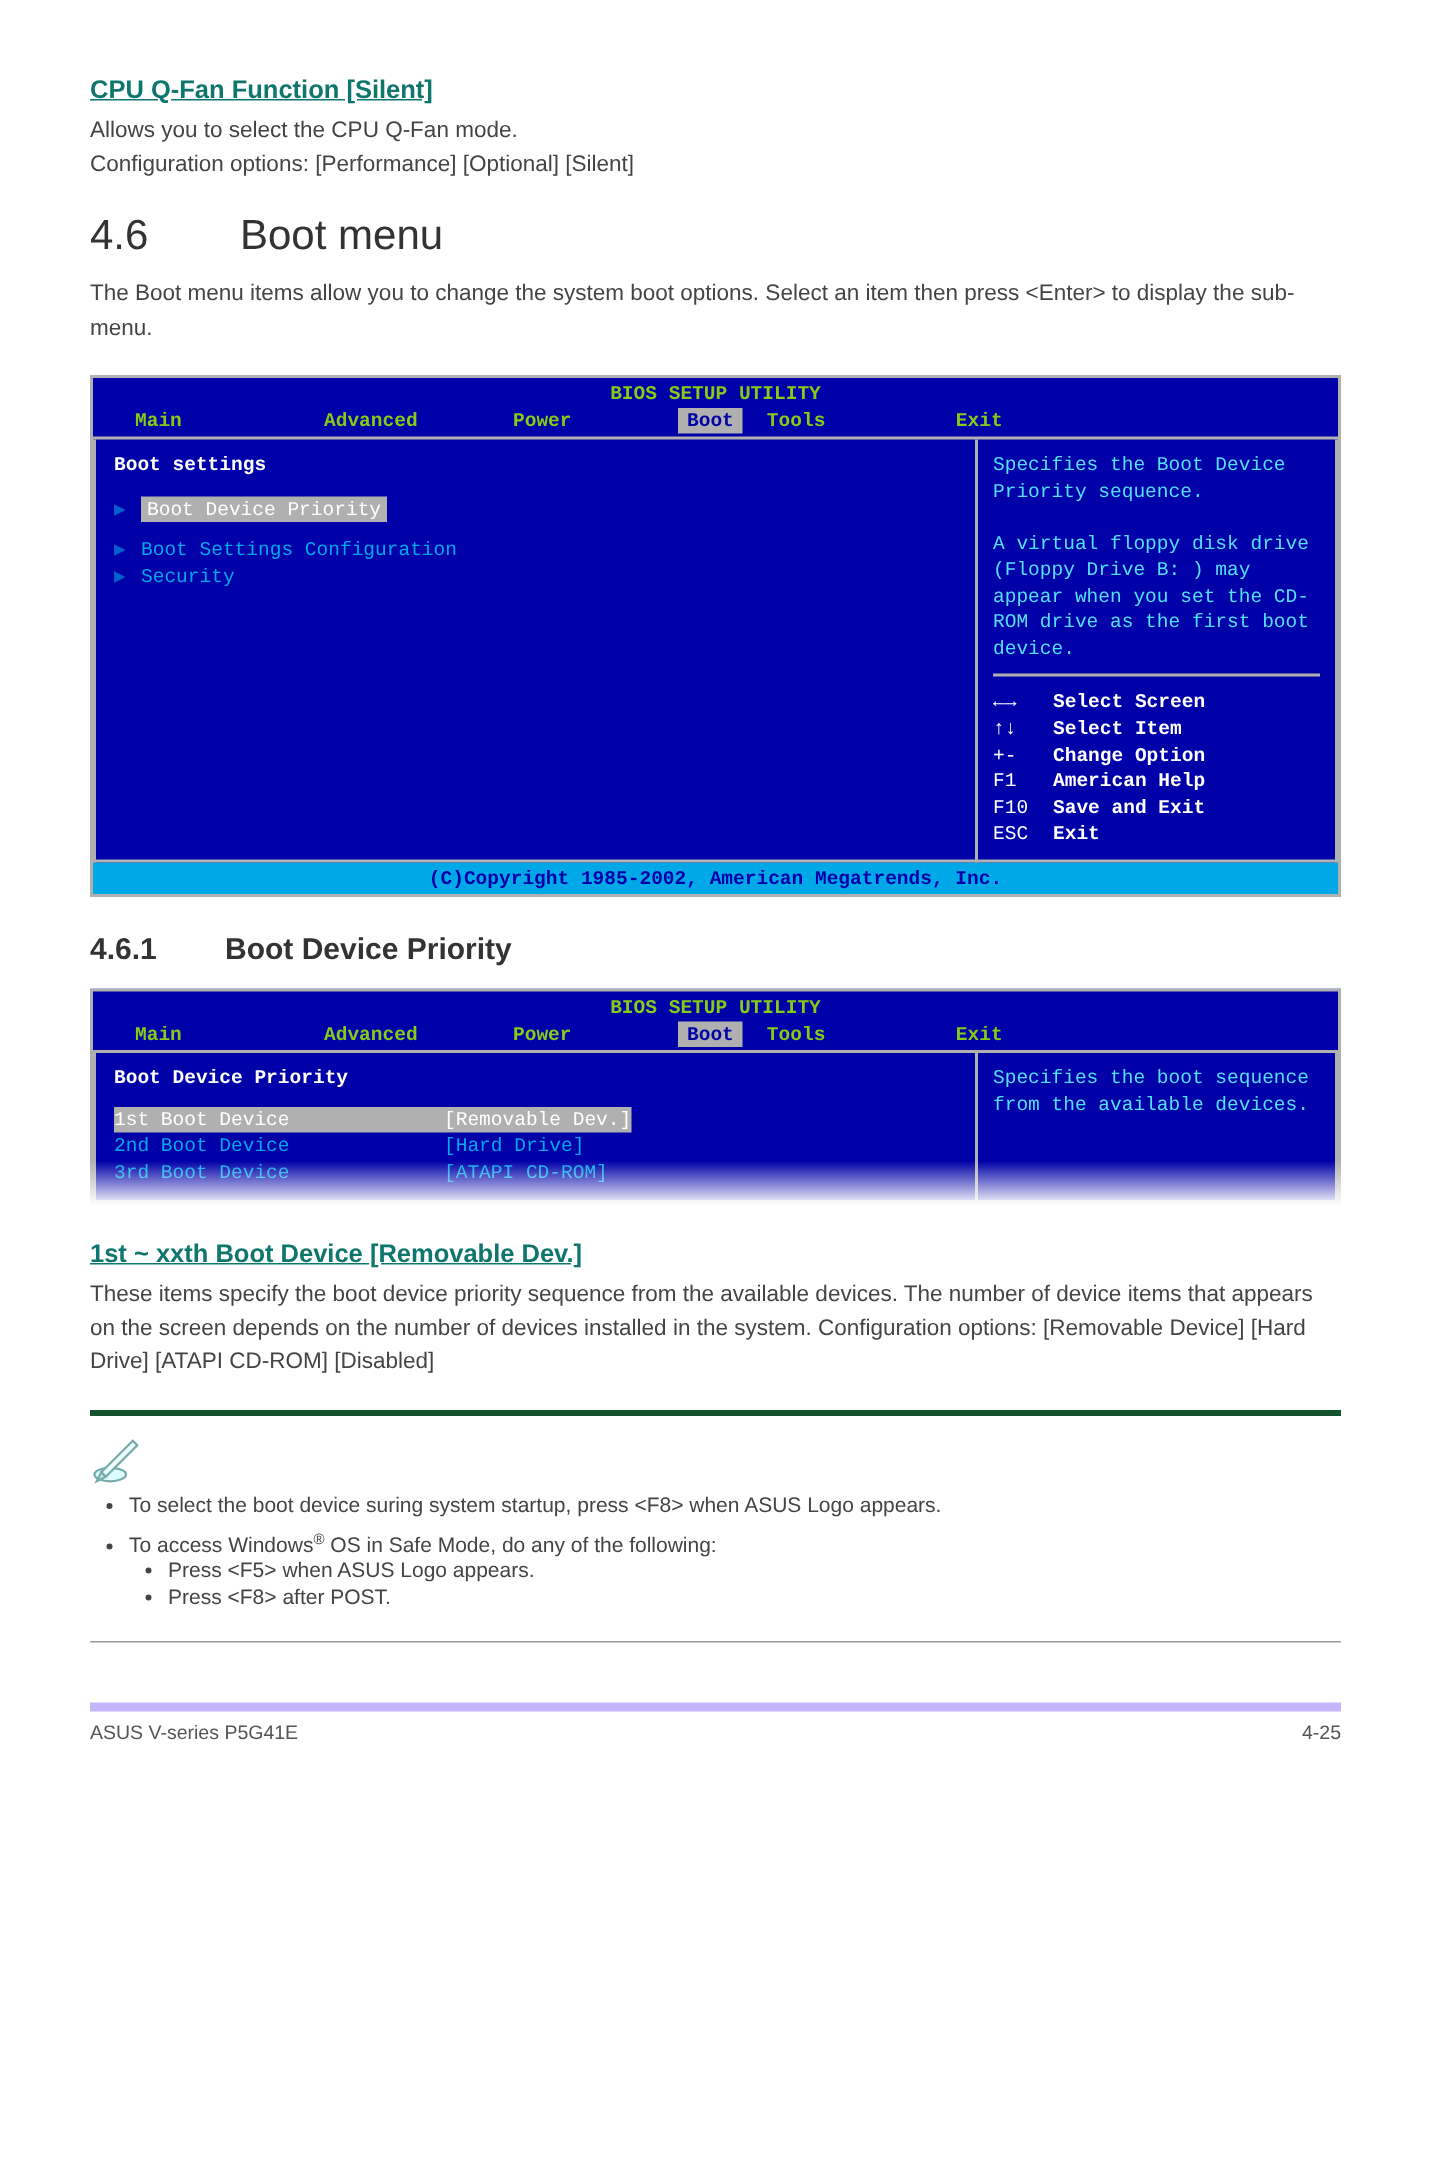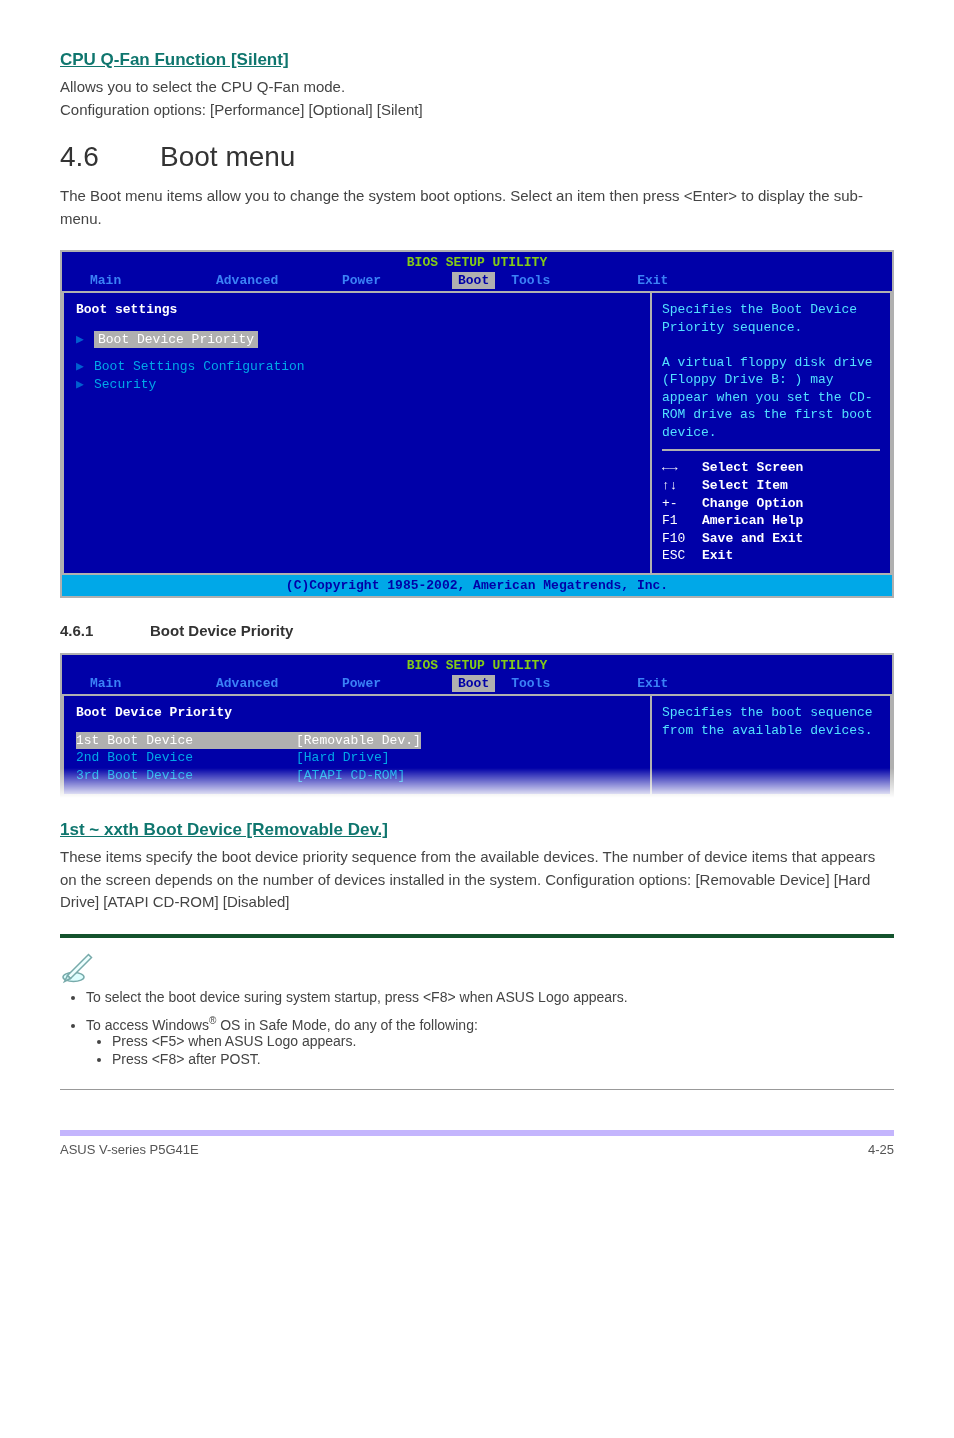--- a/index.html
+++ b/index.html
@@ -25,21 +25,21 @@
   }
   h1.section {
     font-family: Verdana, Arial, sans-serif;
     font-size: 28px;
     font-weight: normal;
     margin: 20px 0 12px 0;
     color: #333;
   }
   h1.section .num { display:inline-block; width: 100px; }
   h2.sub {
-    font-size: 15px;
+    font-size: 20px;
     font-weight: bold;
     margin: 24px 0 14px 0;
     color: #333;
   }
   h2.sub .num { display:inline-block; width: 90px; }
   .bios {
     width: 100%;
     background: #0000a8;
     color: #fff;
     font-family: "Courier New", monospace;
@@ -54,21 +54,21 @@
     color: #84cc16;
     font-weight: bold;
     padding: 2px 0 0 0;
   }
   .bios-tabs {
     display: flex;
     padding: 0 12px 2px 12px;
     gap: 0;
   }
   .bios-tab {
-    color: #3b82f6;
+    color: #84cc16;
     padding: 0 20px 0 16px;
     font-weight: bold;
     width: 90px;
   }
   .bios-tab.sel {
     background: #b0b0b0;
     color: #0000a8;
     padding: 0 6px;
     width: auto;
   }

